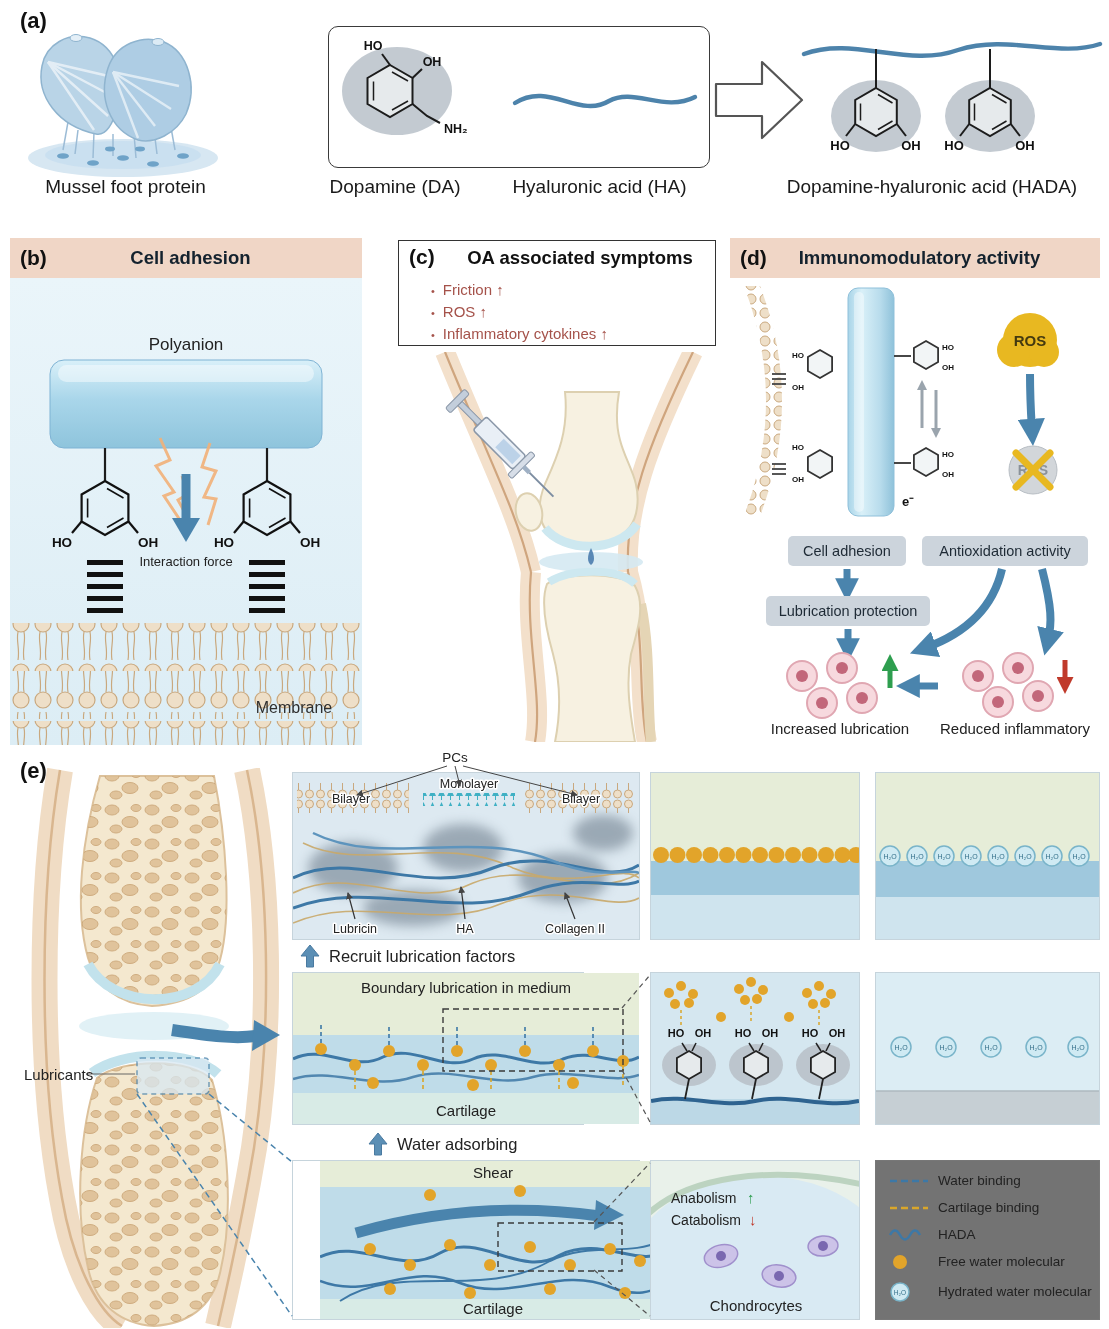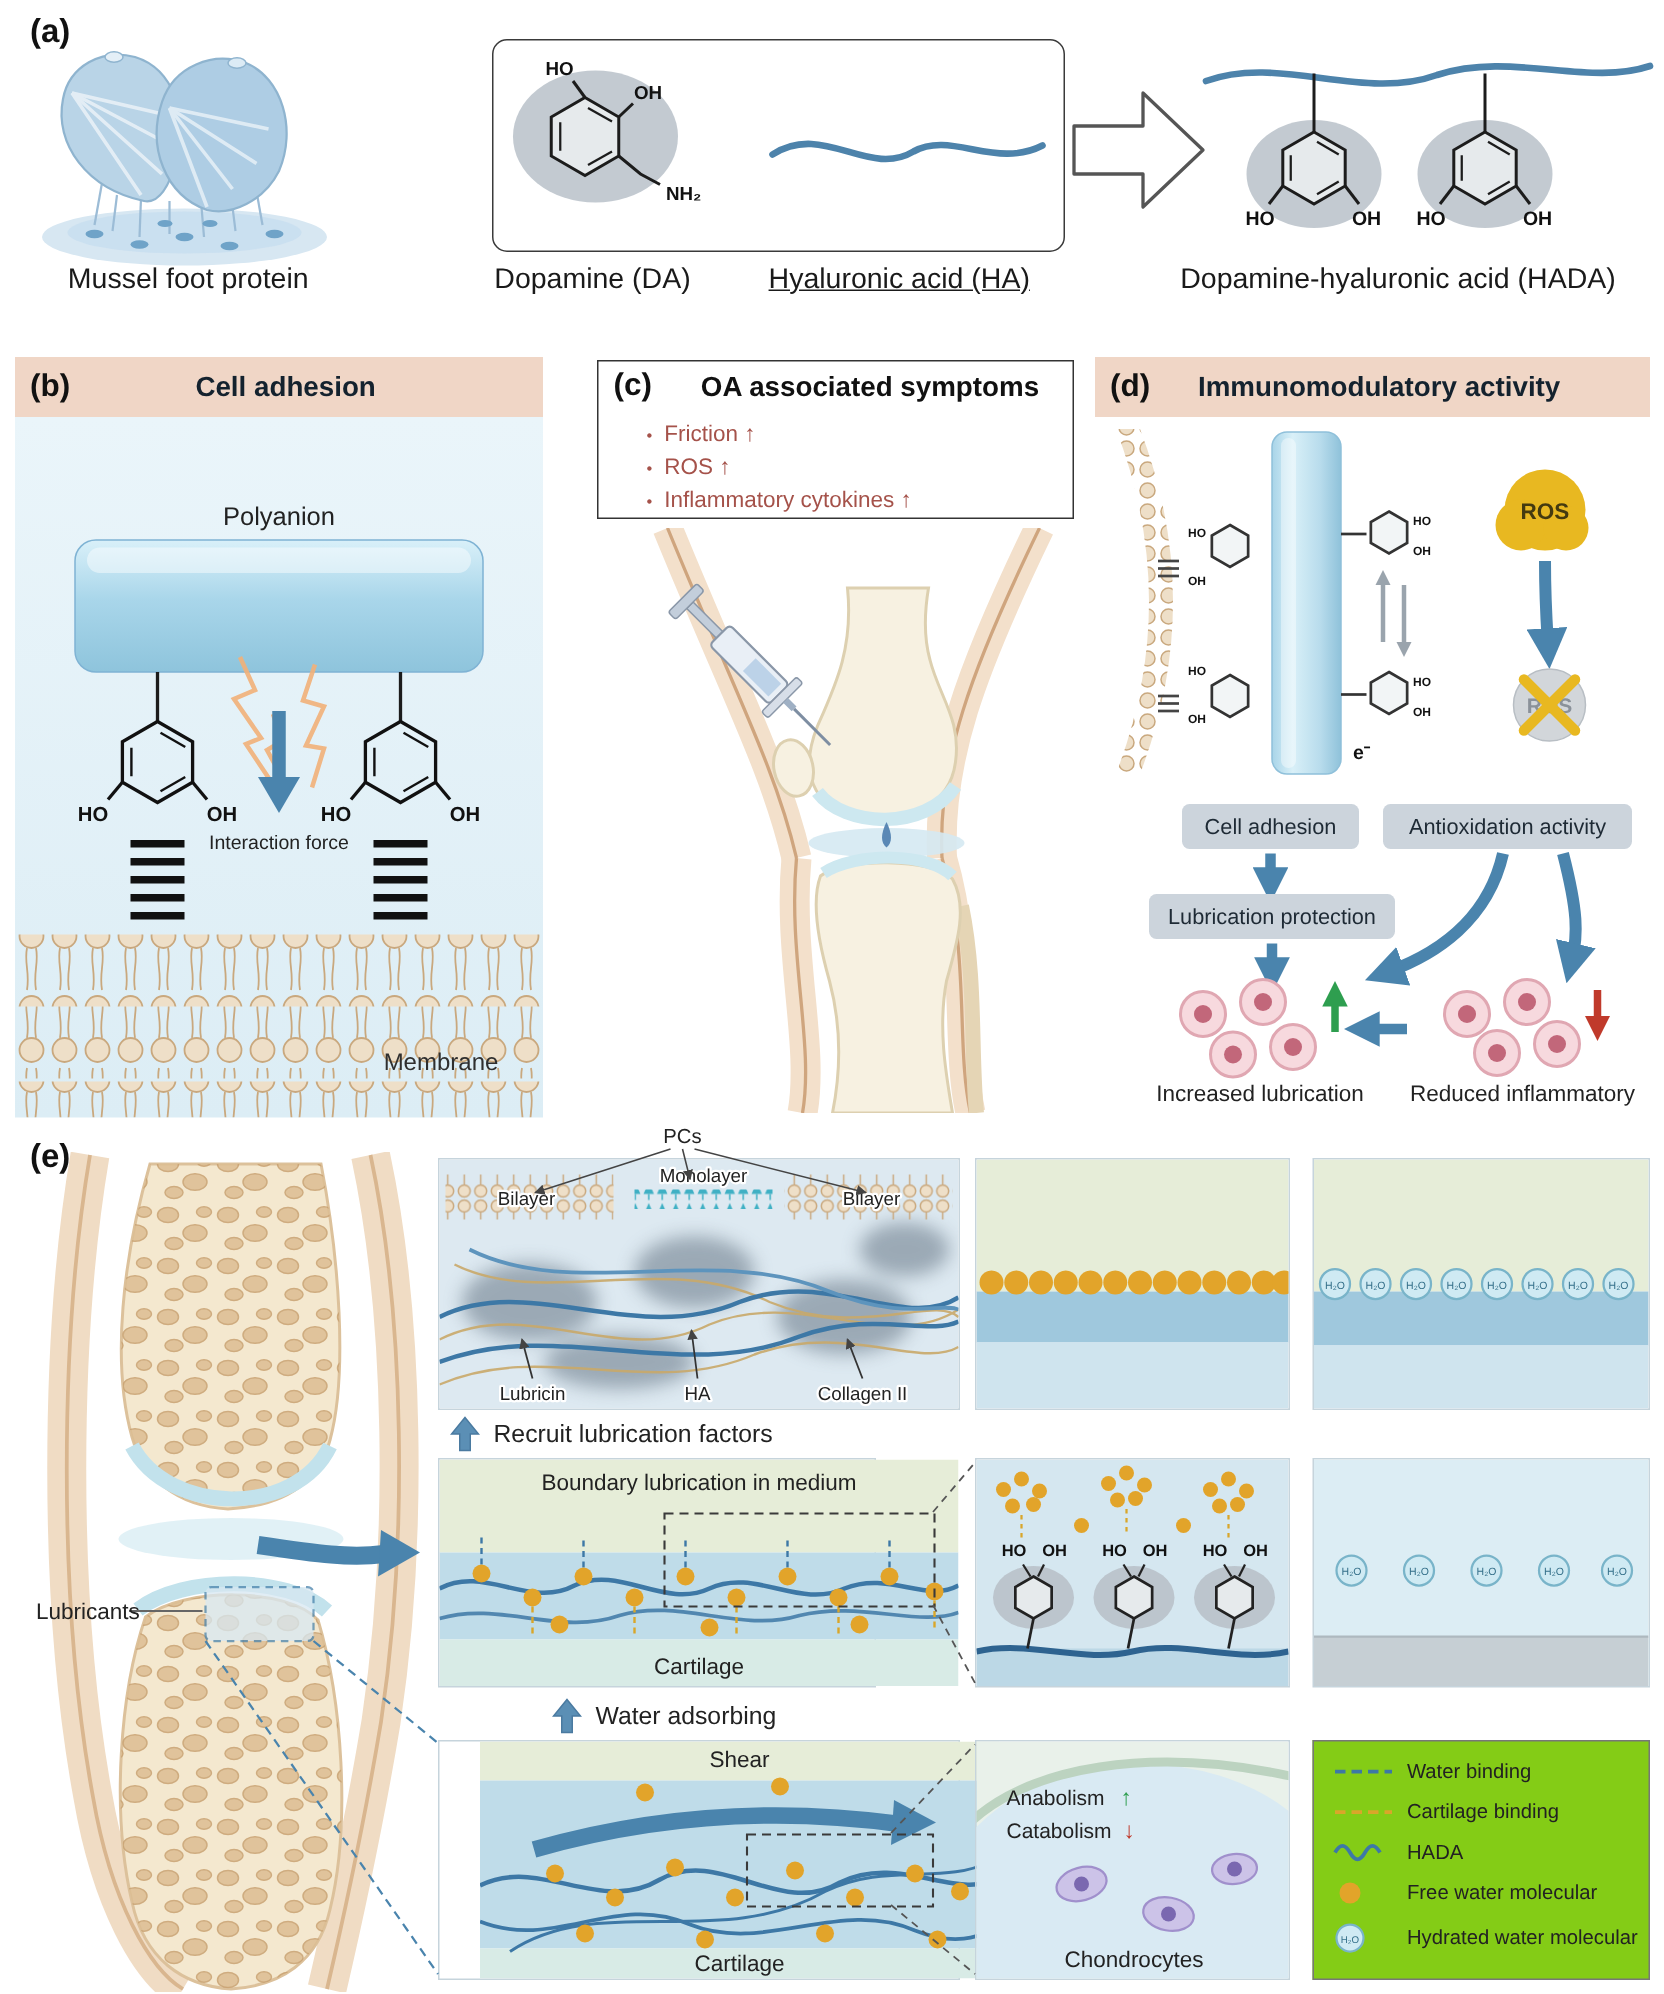--- a/index.html
+++ b/index.html
@@ -13,21 +13,21 @@
 .panel{position:absolute;}
 .panel-header{background:#f0d6c6;display:flex;align-items:center;height:40px;padding:0 10px;}
 .panel-header .htag{font-weight:bold;font-size:21px;color:#111;}
 .panel-header .title{flex:1;text-align:center;font-weight:bold;font-size:18.5px;color:#14222e;padding-right:18px;}
 .symptom-box{position:absolute;background:#fff;border:1.3px solid #333;}
 .symptom-title{position:absolute;left:52px;right:6px;top:6px;text-align:center;font-weight:bold;font-size:18.5px;color:#111;}
 .bullet-row{position:absolute;left:32px;font-size:15px;color:#a5524a;display:flex;gap:8px;align-items:baseline;}
 .bullet-mark{font-size:11px;}
 .smalllbl{font-size:15px;color:#222;}
 .arrow-row{position:absolute;display:flex;align-items:center;gap:9px;font-size:16.5px;color:#222;}
-.legend-box{position:absolute;background:#84cc16;border:1.2px solid #777;}
+.legend-box{position:absolute;background:#737373;border:1.2px solid #777;}
 .chem{font-weight:bold;fill:#111;}
 .lbl{fill:#222;}
 .halo{paint-order:stroke;stroke:#ffffff;stroke-width:3px;stroke-linejoin:round;}
 .rpanel{position:absolute;border:1px solid #c6d4dc;}
 </style>
 </head>
 <body>
 
 <div id="fig">
 
@@ -149,21 +149,21 @@
   <path d="M75.5,75 L90,87 L103,94" stroke="#1c1c1c" stroke-width="2" fill="none"></path>
   <text x="36" y="21" text-anchor="middle" font-size="12.5" class="chem">HO</text>
   <text x="95" y="37" text-anchor="middle" font-size="12.5" class="chem">OH</text>
   <text x="107" y="104" font-size="12.5" class="chem">NH₂</text>
  </svg>
  <svg class="abs" style="left:180px;top:46px;" width="192" height="54" viewBox="0 0 192 54">
   <path d="M6,30 C40,8 70,46 100,28 C125,14 155,40 186,24" stroke="#4d83ab" stroke-width="4.4" fill="none" stroke-linecap="round"></path>
  </svg>
 </div>
 <div class="abs caption" style="left:325px;top:176px;width:140px;">Dopamine (DA)</div>
-<div class="abs caption" style="left:492px;top:176px;width:215px;text-decoration:underline;">Hyaluronic acid (HA)</div>
+<div class="abs caption" style="left:492px;top:176px;width:215px;">Hyaluronic acid (HA)</div>
 
 <svg class="abs" style="left:714px;top:56px;" width="92" height="88" viewBox="0 0 92 88">
  <path d="M2,28 L48,28 L48,6 L88,44 L48,82 L48,60 L2,60 Z" fill="#fff" stroke="#555" stroke-width="2.2" stroke-linejoin="round"></path>
 </svg>
 
 <svg class="abs" style="left:798px;top:24px;" width="308" height="152" viewBox="0 0 308 152">
  <path d="M6,30 C55,12 110,44 160,26 C210,10 260,34 302,20" stroke="#4d83ab" stroke-width="4.4" fill="none" stroke-linecap="round"></path>
  <ellipse cx="78" cy="92" rx="45" ry="36" fill="#b9c1c9" opacity="0.85"></ellipse>
  <ellipse cx="192" cy="92" rx="45" ry="36" fill="#b9c1c9" opacity="0.85"></ellipse>
  <line x1="78" y1="25" x2="78" y2="64" stroke="#1c1c1c" stroke-width="2"></line>

